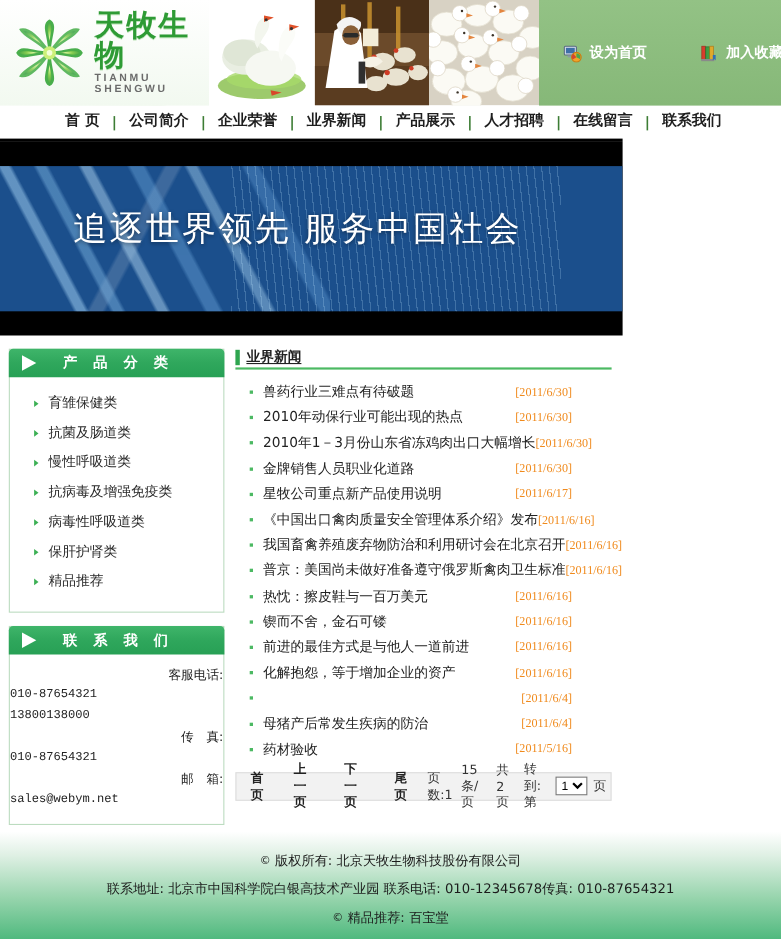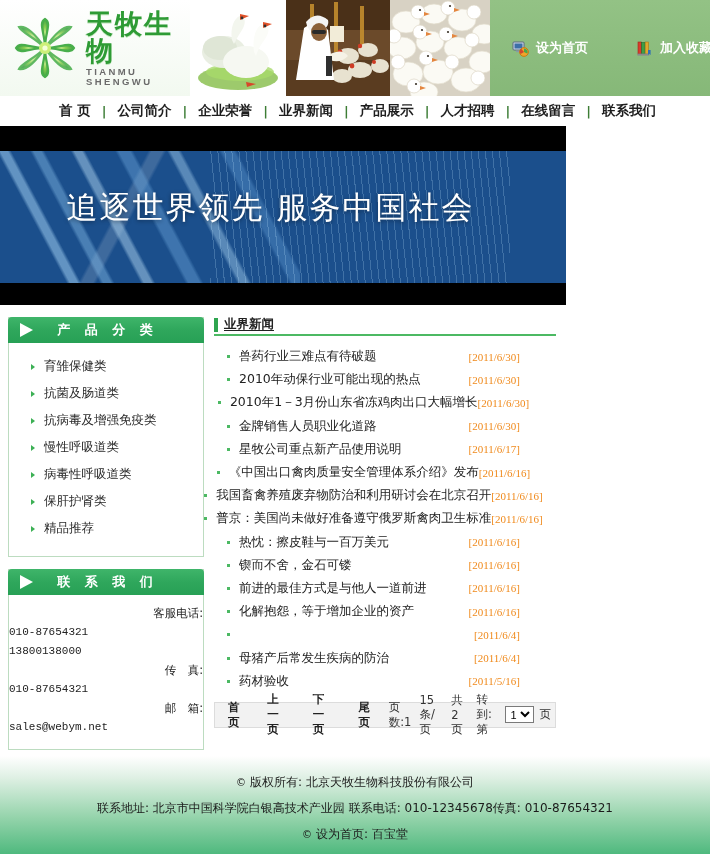--- a/index.html
+++ b/index.html
@@ -153,21 +153,20 @@
   .sec-bar { width:4px; height:14px; background:#2ea54f; flex:0 0 4px; }
   .sec-title {
     font-size:12.5px; font-weight:bold; color:#222; line-height:1;
     text-decoration:underline; text-underline-offset:2px;
     font-family:"DejaVu Sans","Liberation Sans",sans-serif;
   }
   .news-list { padding:9px 0 0 0; }
   .news-row {
     display:flex; align-items:center; height:23.2px; cursor:pointer;
     padding-left:13px;
-    justify-content:center;
   }
   .news-bullet {
     width:3px; height:3px; background:#4cb963; flex:0 0 3px; margin-right:9px;
   }
   .news-title {
     font-size:12.5px; color:#222; white-space:nowrap;
     font-family:"DejaVu Sans","Liberation Sans",sans-serif;
   }
   .news-date {
     margin-left:auto; margin-right:36px; font-size:11px; color:#f08a1c;
@@ -406,25 +405,25 @@
           <div class="cat-item">
             <span class="cat-bullet"></span>
             <span class="cat-label">育雏保健类</span>
           </div>
           <div class="cat-item">
             <span class="cat-bullet"></span>
             <span class="cat-label">抗菌及肠道类</span>
           </div>
           <div class="cat-item">
             <span class="cat-bullet"></span>
+            <span class="cat-label">慢性呼吸道类</span>
+          </div>
+          <div class="cat-item">
+            <span class="cat-bullet"></span>
             <span class="cat-label">抗病毒及增强免疫类</span>
-          </div>
-          <div class="cat-item">
-            <span class="cat-bullet"></span>
-            <span class="cat-label">慢性呼吸道类</span>
           </div>
           <div class="cat-item">
             <span class="cat-bullet"></span>
             <span class="cat-label">病毒性呼吸道类</span>
           </div>
           <div class="cat-item">
             <span class="cat-bullet"></span>
             <span class="cat-label">保肝护肾类</span>
           </div>
           <div class="cat-item">
@@ -564,18 +563,18 @@
   <div class="footer">
     <div class="ft-line">
       <span class="ft-c">©</span>
       <span>版权所有: 北京天牧生物科技股份有限公司</span>
     </div>
     <div class="ft-line">
       <span>联系地址: 北京市中国科学院白银高技术产业园  联系电话: 010-12345678传真: 010-87654321</span>
     </div>
     <div class="ft-line">
       <span class="ft-c">©</span>
-      <span>设为首页:</span>
+      <span>精品推荐:</span>
       <span>百宝堂</span>
     </div>
   </div>
 
 </div>
 
 </body></html>

